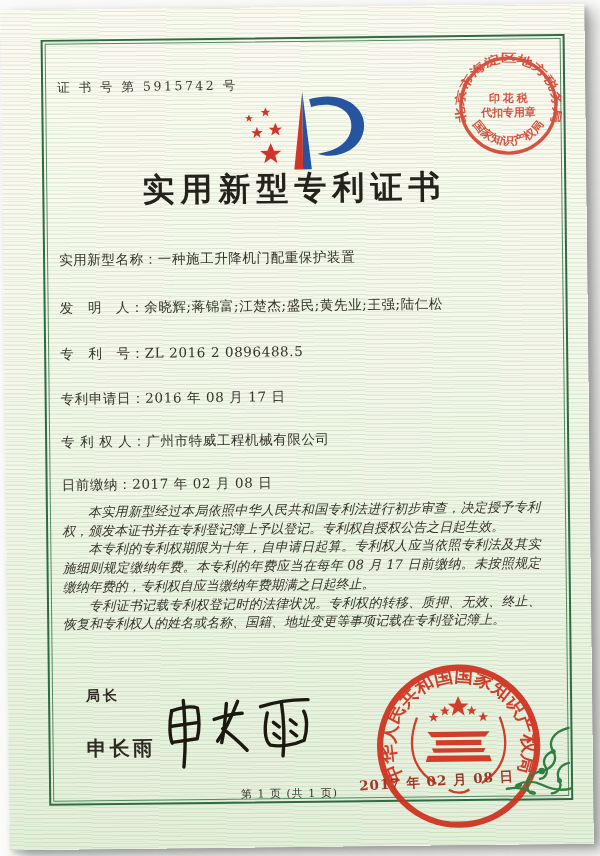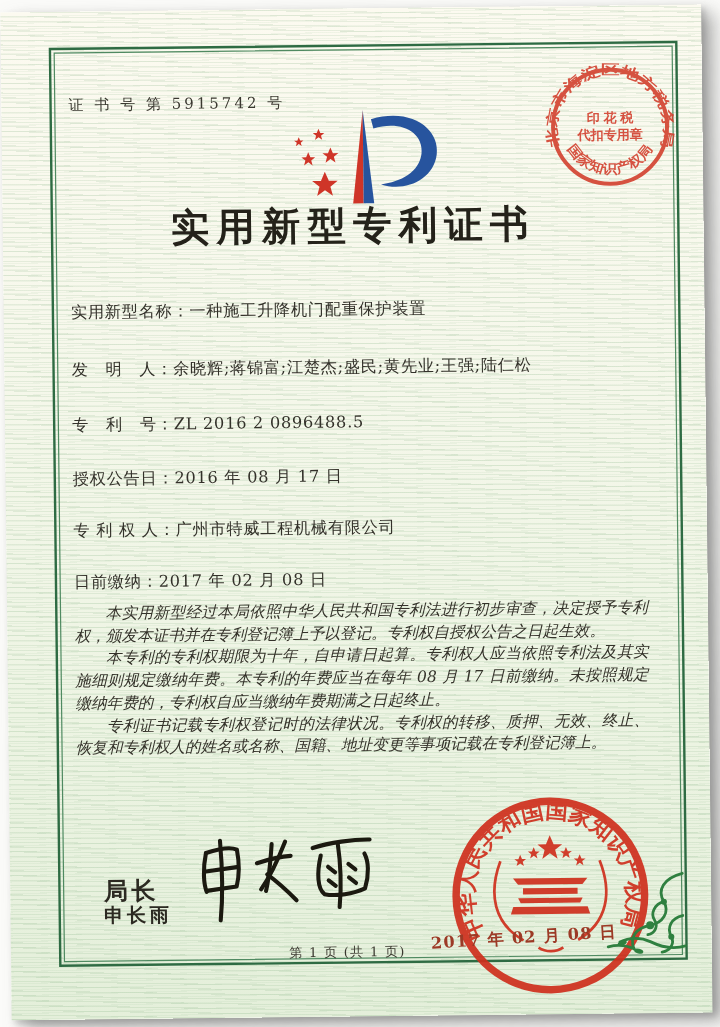--- a/index.html
+++ b/index.html
@@ -18,22 +18,22 @@
   .frame-inner{position:absolute;inset:2px;border:1px solid #4f8a61;}
   .certno{position:absolute;left:56px;top:70px;font-size:12.5px;letter-spacing:2.5px;color:#3a3830;}
   .logo{position:absolute;left:228px;top:80px;width:146px;height:94px;}
   .title{position:absolute;left:0;top:160px;width:100%;text-align:center;
     font-size:32px;font-weight:700;letter-spacing:6px;color:#24221a;}
   .field{position:absolute;left:56px;font-size:13.5px;color:#33312a;letter-spacing:0.6px;white-space:nowrap;}
   .f0{top:242px}.f1{top:290px}.f2{top:336px}.f3{top:381px}.f4{top:424px}.f5{top:467px}
   .paras{position:absolute;left:56px;top:494px;width:478px;font-size:13px;line-height:18.7px;
     text-align:justify;font-style:italic;color:#34322a;}
   .paras p{margin:0;text-indent:2em;}
-  .issuer-title{position:absolute;left:78px;top:720px;font-size:20px;letter-spacing:3px;color:#2c2a22;font-weight:600;}
-  .issuer-name{position:absolute;left:78px;top:744px;font-size:16px;letter-spacing:3px;color:#2c2a22;font-weight:600;}
+  .issuer-title{position:absolute;left:78px;top:678px;font-size:14px;letter-spacing:3px;color:#2c2a22;font-weight:600;}
+  .issuer-name{position:absolute;left:78px;top:726px;font-size:20px;letter-spacing:3px;color:#2c2a22;font-weight:600;}
   .autograph{position:absolute;left:140px;top:684px;width:178px;height:84px;transform:rotate(-2deg);}
   .seal{position:absolute;left:357px;top:648px;width:186px;height:186px;opacity:0.92;}
   .seal-date{position:absolute;left:350px;top:766px;width:200px;font-size:13.5px;letter-spacing:1px;
     color:#9c3a26;font-weight:600;transform:rotate(-3deg);}
   .stamp{position:absolute;left:450px;top:44px;width:114px;height:114px;opacity:0.88;}
   .flourish{position:absolute;left:488px;top:720px;width:78px;height:78px;}
   .footer{position:absolute;left:0;top:779px;width:96%;text-align:center;font-size:11px;
     letter-spacing:1px;color:#3a382f;}
 </style>
 </head>
@@ -62,21 +62,21 @@
       <polygon points="75,4 66,84 75,84" fill="#cf3528"></polygon>
       <polygon points="75,4 75,84 84,84" fill="#27549e"></polygon>
       <path d="M 82,12 C 118,2 141,22 138,43 C 135,65 110,75 90,68 C 107,66 123,58 125,42 C 127,23 107,13 84,20 Z" fill="#27549e"></path>
     </svg>
 
     <div class="title">实用新型专利证书</div>
 
     <div class="field f0"><span>实用新型名称：</span><span>一种施工升降机门配重保护装置</span></div>
     <div class="field f1"><span>发　明　人：</span><span>余晓辉;蒋锦富;江楚杰;盛民;黄先业;王强;陆仁松</span></div>
     <div class="field f2"><span>专　利　号：</span><span>ZL 2016 2 0896488.5</span></div>
-    <div class="field f3"><span>授权公告日：</span><span>2016 年 08 月 17 日</span></div>
+    <div class="field f3"><span>专利申请日：</span><span>2016 年 08 月 17 日</span></div>
     <div class="field f4"><span>专 利 权 人：</span><span>广州市特威工程机械有限公司</span></div>
     <div class="field f5"><span>日前缴纳：</span><span>2017 年 02 月 08 日</span></div>
 
     <div class="paras">
       <p>本实用新型经过本局依照中华人民共和国专利法进行初步审查，决定授予专利权，颁发本证书并在专利登记簿上予以登记。专利权自授权公告之日起生效。</p>
       <p>本专利的专利权期限为十年，自申请日起算。专利权人应当依照专利法及其实施细则规定缴纳年费。本专利的年费应当在每年 08 月 17 日前缴纳。未按照规定缴纳年费的，专利权自应当缴纳年费期满之日起终止。</p>
       <p>专利证书记载专利权登记时的法律状况。专利权的转移、质押、无效、终止、恢复和专利权人的姓名或名称、国籍、地址变更等事项记载在专利登记簿上。</p>
     </div>
 
     <div class="issuer-title">局长</div>

